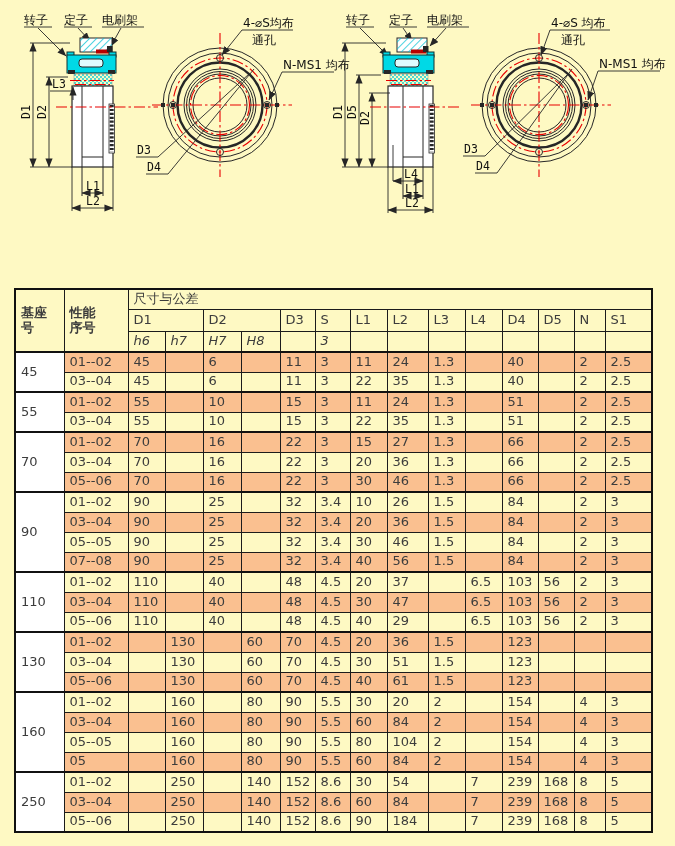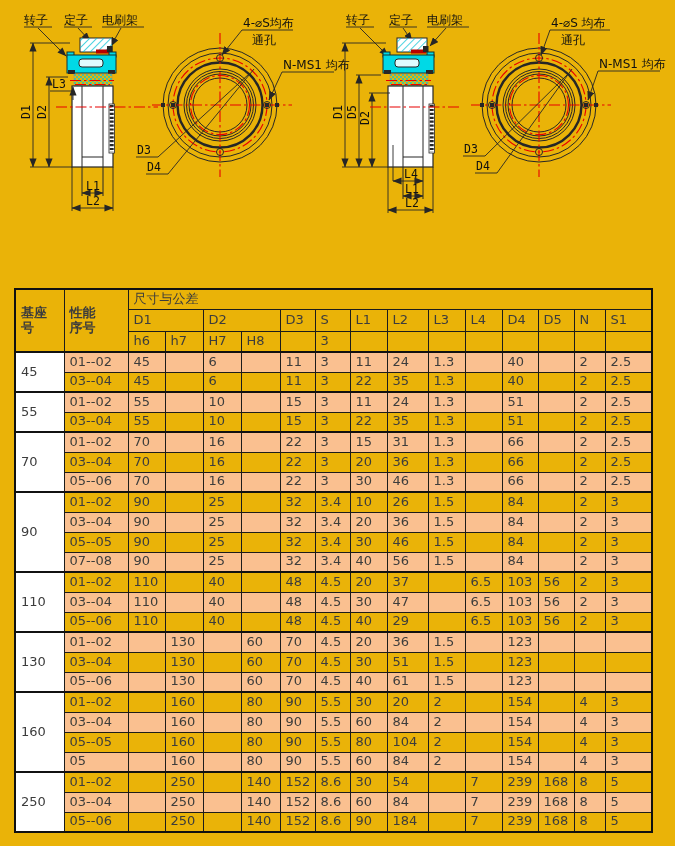--- a/index.html
+++ b/index.html
@@ -1,35 +1,35 @@
 <!DOCTYPE html>
 <html><head>
 <meta charset="utf-8">
 <style>
   html,body{margin:0;padding:0;background:#fff;}
-  #page{position:relative;width:675px;height:846px;background:#eab308;overflow:hidden;
+  #page{position:relative;width:675px;height:846px;background:#fef9c3;overflow:hidden;
         font-family:"DejaVu Sans","Liberation Sans",sans-serif;}
   
   #drawings{position:absolute;left:0;top:0;}
   .k{stroke:#262626;fill:none;stroke-width:1;}
   .kt{stroke:#262626;fill:none;stroke-width:2.4;}
   .thin{stroke:#262626;fill:none;stroke-width:0.9;}
   .red{stroke:#e80000;fill:none;stroke-width:1.1;stroke-dasharray:11 3 2.5 3;}
   .dim{stroke:#262626;fill:none;stroke-width:0.9;}
   text.lbl{font-size:12px;fill:#111;font-family:"DejaVu Sans",sans-serif;}
   text.dlbl{font-size:11.5px;fill:#111;font-family:"DejaVu Sans Mono","DejaVu Sans",monospace;}
   
   #spec-table{position:absolute;left:14px;top:288px;border-collapse:collapse;table-layout:fixed;
               width:639px;border:2px solid #111;}
   #spec-table td,#spec-table th{border:1px solid #1c1c1c;font-weight:normal;text-align:left;
     padding:0 2px 0 5px;font-size:13px;color:#3c3c3c;line-height:1.15;
     font-family:"DejaVu Sans","Liberation Sans",sans-serif;overflow:hidden;white-space:nowrap;}
   #spec-table thead tr.h1 th{height:19px;}
   #spec-table thead tr.h2 th{height:21px;}
-  #spec-table thead tr.h3 td{height:19px;}
+  #spec-table thead tr.h3 td{height:19px;font-style:italic;}
   #spec-table thead{border-bottom:2px solid #111;}
   #spec-table tbody tr{height:20px;}
   #spec-table td.hl{background:#FAC090;}
   #spec-table tbody tr.group-start td{border-top:2px solid #111;}
   #spec-table th.vh{vertical-align:middle;white-space:normal;font-weight:bold;}
   #spec-table th.vh span{display:inline-block;width:2.3em;white-space:normal;}
   #spec-table td.base-cell{vertical-align:middle;background:#fff;}
 </style>
 </head>
 <body>
@@ -416,21 +416,21 @@
         <tr class="group-start">
           <td rowspan="3" class="base-cell">70</td>
           <td class="hl">01--02</td>
           <td class="hl">70</td>
           <td class="hl"></td>
           <td class="hl">16</td>
           <td class="hl"></td>
           <td class="hl">22</td>
           <td class="hl">3</td>
           <td class="hl">15</td>
-          <td class="hl">31</td>
+          <td class="hl">27</td>
           <td class="hl">1.3</td>
           <td class="hl"></td>
           <td class="hl">66</td>
           <td class="hl"></td>
           <td class="hl">2</td>
           <td class="hl">2.5</td>
         </tr>
         <tr>
           <td>03--04</td>
           <td>70</td>

